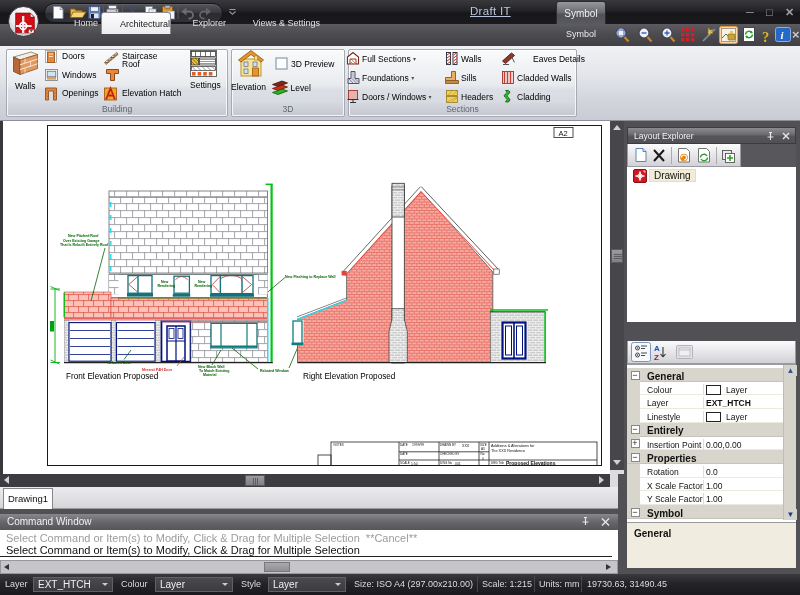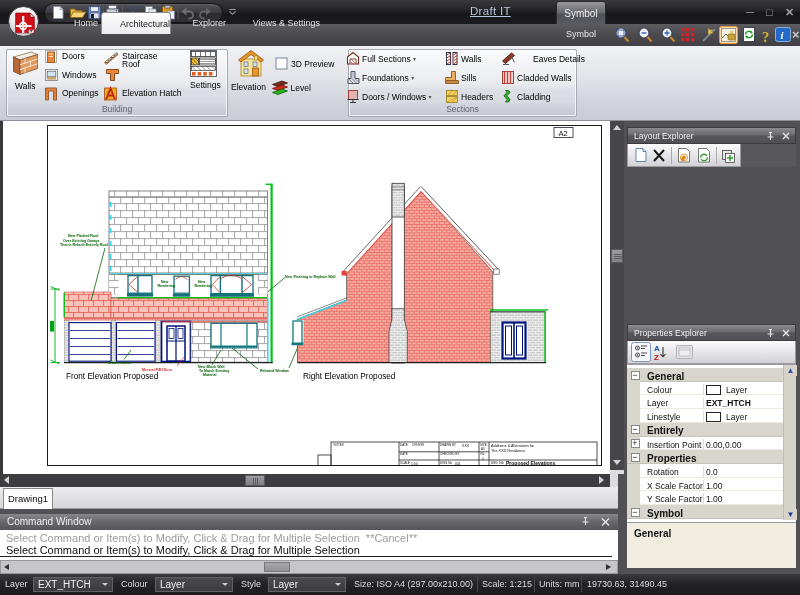--- a/index.html
+++ b/index.html
@@ -232,20 +232,23 @@
     <text x="5.5" y="11.5" font-size="11" font-weight="bold" font-style="italic" fill="#fff" font-family="Liberation Serif">i</text>
   </g>
 
   <path d="M793,8l5.5,5.5M798.5,8l-5.5,5.5" stroke="#c9c9ce" stroke-width="1.5"></path>
 </svg>
 </div>
 
 <div class="abs" id="ribbon">
   <div class="abs rgroup" style="left:6px;width:222px;">
       <div class="rcap">Building</div>
+    </div>
+  <div class="abs rgroup" style="left:231px;width:114px;">
+      <div class="rcap">3D</div>
     </div>
   <div class="abs rgroup" style="left:348px;width:229px;">
       <div class="rcap">Sections</div>
     </div>
   <div class="rlbl" style="left:15px;top:35px;">Walls</div>
   <div class="rlbl" style="left:62px;top:5px;">Doors</div>
   <div class="rlbl" style="left:62px;top:23.5px;">Windows</div>
   <div class="rlbl" style="left:62px;top:42px;">Openings</div>
   <div class="rlbl" style="left:122px;top:5px;">Staircase</div>
   <div class="rlbl" style="left:122px;top:13px;">Roof</div>
@@ -638,27 +641,30 @@
         <path d="M2.5,9.5a3.5,3.5 0 0 1 6.5,-1.5M9.5,9.5a3.5,3.5 0 0 1 -6.5,1.5" stroke="#2ca02c" stroke-width="1.4" fill="none"></path>
       </g>
       <path d="M89.5,3v17" stroke="#aaa" stroke-width="1"></path>
       <g transform="translate(95,4)">
         <rect x="0.5" y="2.5" width="9" height="9" fill="#e8e8ea" stroke="#555" stroke-width="0.9"></rect>
         <rect x="3.5" y="5.5" width="9" height="9" fill="#fff" stroke="#555" stroke-width="0.9"></rect>
         <path d="M8,7v6M5,10h6" stroke="#2ca02c" stroke-width="1.6"></path>
       </g>
     </svg>
   </div>
-
-  <div class="abs ptitle" style="left:3px;top:203px;width:169px;">Properties Explorer
-    <svg width="30" height="13" style="position:absolute;right:2px;top:2px;">
-      <path d="M7.5,2v5M4.5,7h6M6,2.5h3M7.5,7v3" stroke="#e8e8ea" stroke-width="1.2" fill="none"></path>
-      <path d="M20,3l6,6M26,3l-6,6" stroke="#e8e8ea" stroke-width="1.4" fill="none"></path>
+  <div class="abs" style="left:3px;top:46px;width:169px;height:155px;background:#fff;">
+    <svg width="14" height="14" style="position:absolute;left:6px;top:2px;">
+      <rect x="0.5" y="0.5" width="13" height="13" rx="1.5" fill="#cf1820" stroke="#8e0e14"></rect>
+      <path d="M7,2.5V11.5M2.5,7H11.5" stroke="#fff" stroke-width="1.6"></path>
+      <circle cx="7" cy="7" r="2.2" fill="none" stroke="#fff" stroke-width="1"></circle>
+      <path d="M9.5,1.5h3v3z" fill="#f5b0b3"></path>
     </svg>
+    <div class="abs" style="left:22px;top:2px;height:13px;padding:0 4px;background:#f0ecd8;border:1px solid #e3dec2;font-size:10px;line-height:12px;color:#111;">Drawing</div>
   </div>
+
   <div class="abs ptool" style="left:3px;top:220px;width:169px;height:23px;">
     <svg width="169" height="23" style="position:absolute;left:0;top:0;">
       <rect x="3.5" y="1.5" width="19" height="19" rx="2" fill="#f6f8fb" stroke="#7a96c2"></rect>
       <g transform="translate(7,4)">
         <circle cx="2.5" cy="3" r="2" fill="none" stroke="#333" stroke-width="0.9"></circle>
           <circle cx="2.5" cy="3" r="0.7" fill="#333"></circle>
         <circle cx="2.5" cy="10" r="2" fill="none" stroke="#333" stroke-width="0.9"></circle>
           <circle cx="2.5" cy="10" r="0.7" fill="#333"></circle>
         <path d="M6,1h6M6,3.5h4M6,8h6M6,10.5h4" stroke="#333" stroke-width="0.9"></path>
       </g>

